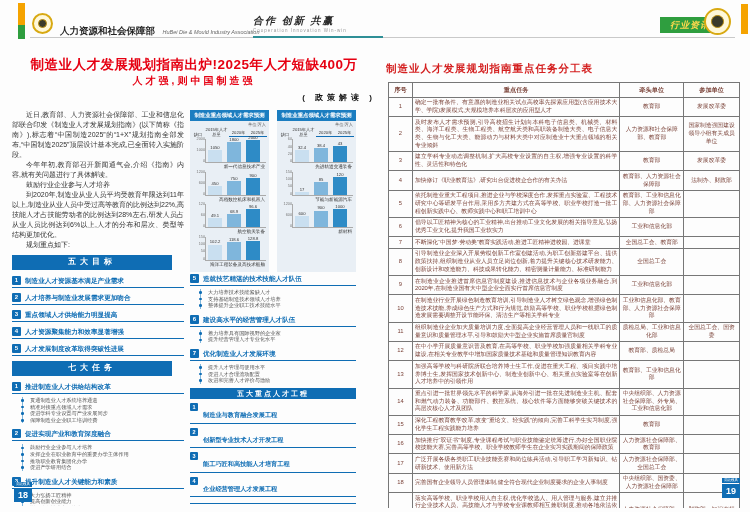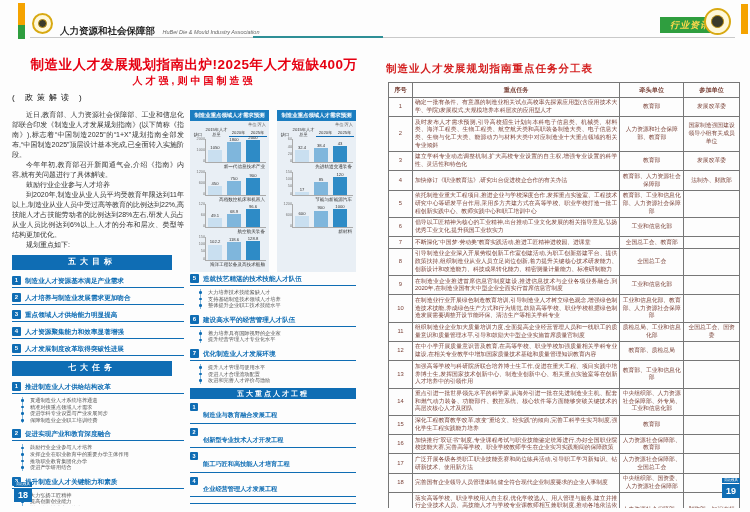--- a/index.html
+++ b/index.html
@@ -22,21 +22,21 @@
   .org-en { font-size:5.5px; color:#666; font-style:italic; margin-left:3px; }
   .slogan { position:absolute; left:253px; top:14px; }
   .slogan-cn { font-size:10px; font-weight:bold; color:#2b2b2b; letter-spacing:2px; font-style:italic; }
   .slogan-en { font-size:4.5px; color:#999; letter-spacing:1px; }
   .section-tag { position:absolute; left:660px; top:17px; width:60px; height:16px; background:#2f9e3f; color:#ffd84d; font-weight:bold; font-size:9px; text-align:center; line-height:16px; font-family:"Liberation Serif",serif; font-style:italic; letter-spacing:1px; }
 
   
   #left-page { position:absolute; left:12px; top:46px; width:364px; height:460px; overflow:hidden; }
   .lp-title { text-align:center; color:#e60012; font-weight:bold; font-size:13.5px; letter-spacing:0.5px; margin-top:10px; }
   .lp-subtitle { text-align:center; color:#e60012; font-weight:bold; font-size:10px; letter-spacing:3px; margin-top:0; }
-  .lp-tagline { text-align:left; color:#111; font-weight:normal; font-size:8px; letter-spacing:4px; margin-top:4px; }
+  .lp-tagline { text-align:right; color:#111; font-weight:bold; font-size:8px; letter-spacing:4px; margin-top:4px; }
   .lp-cols { display:flex; margin-top:7px; }
   .lp-col-a { width:172px; }
   .lp-col-b { width:166px; margin-left:6px; }
   .para { font-size:7px; line-height:10px; color:#333; text-align:justify; text-indent:2em; }
   .blue-bar { background:#0f6db4; color:#fff; font-weight:bold; font-size:8px; text-align:center; line-height:13px; height:15px; letter-spacing:4px; margin:5px 12px 4px 0; }
   .num-item { position:relative; padding:2px 0 2px 13px; border-bottom:1px solid #0f6db4; margin-bottom:3px; }
   .num-item .sq { position:absolute; left:0; top:2px; width:9px; height:9px; background:#0f6db4; color:#fff; font-size:6px; font-weight:bold; text-align:center; line-height:9px; border-radius:1px; }
   .num-item .lbl { color:#0f6db4; font-weight:bold; font-size:6.6px; line-height:9px; display:block; }
   .sub-list { margin:2px 0 4px 10px; padding-left:7px; border-left:1px solid #7fb6dc; }
   .sub-list .sub { position:relative; font-size:5.2px; color:#555; line-height:6.6px; }
@@ -92,20 +92,24 @@
   <div class="hdr-bar-left-orange"></div>
   <div class="hdr-bar-left-green"></div>
   <div class="hdr-bar-right-orange"></div>
   <div id="logo-left" class="logo">
       <div class="core"></div>
     </div>
   <div class="org-line">
     <span class="org-cn">人力资源和社会保障部</span>
     <span class="org-en">HuBei Die &amp; Mould Industry Association</span>
   </div>
+  <div class="slogan">
+    <div class="slogan-cn">合作 创新 共赢</div>
+    <div class="slogan-en">Cooperation Innovation Win-win</div>
+  </div>
   <div class="hdr-rule"></div>
   <div class="hdr-rule-teal"></div>
   <div class="section-tag">行业资讯</div>
   <div id="logo-right" class="logo">
       <div class="core"></div>
     </div>
 
   <div id="left-page">
     <div class="lp-title">制造业人才发展规划指南出炉!2025年人才短缺400万</div>
     <div class="lp-subtitle">人才强,则中国制造强</div>

